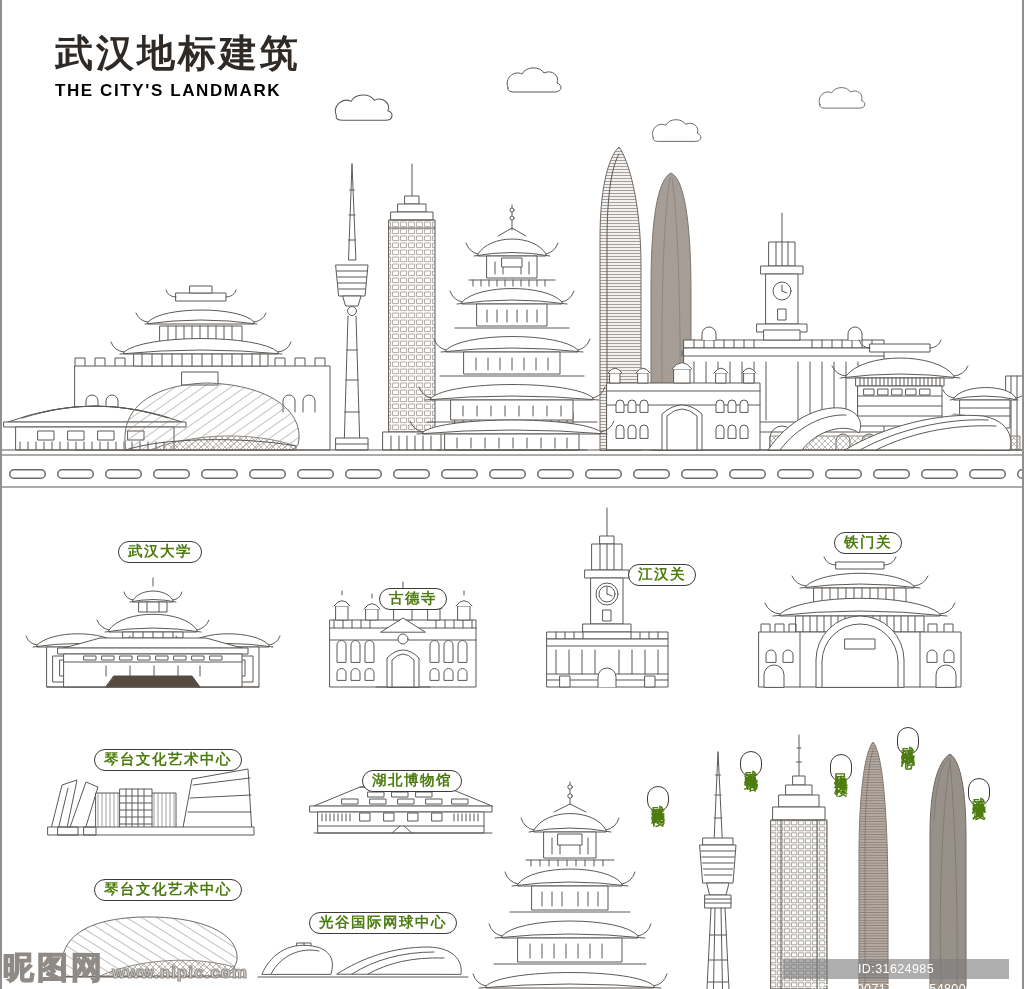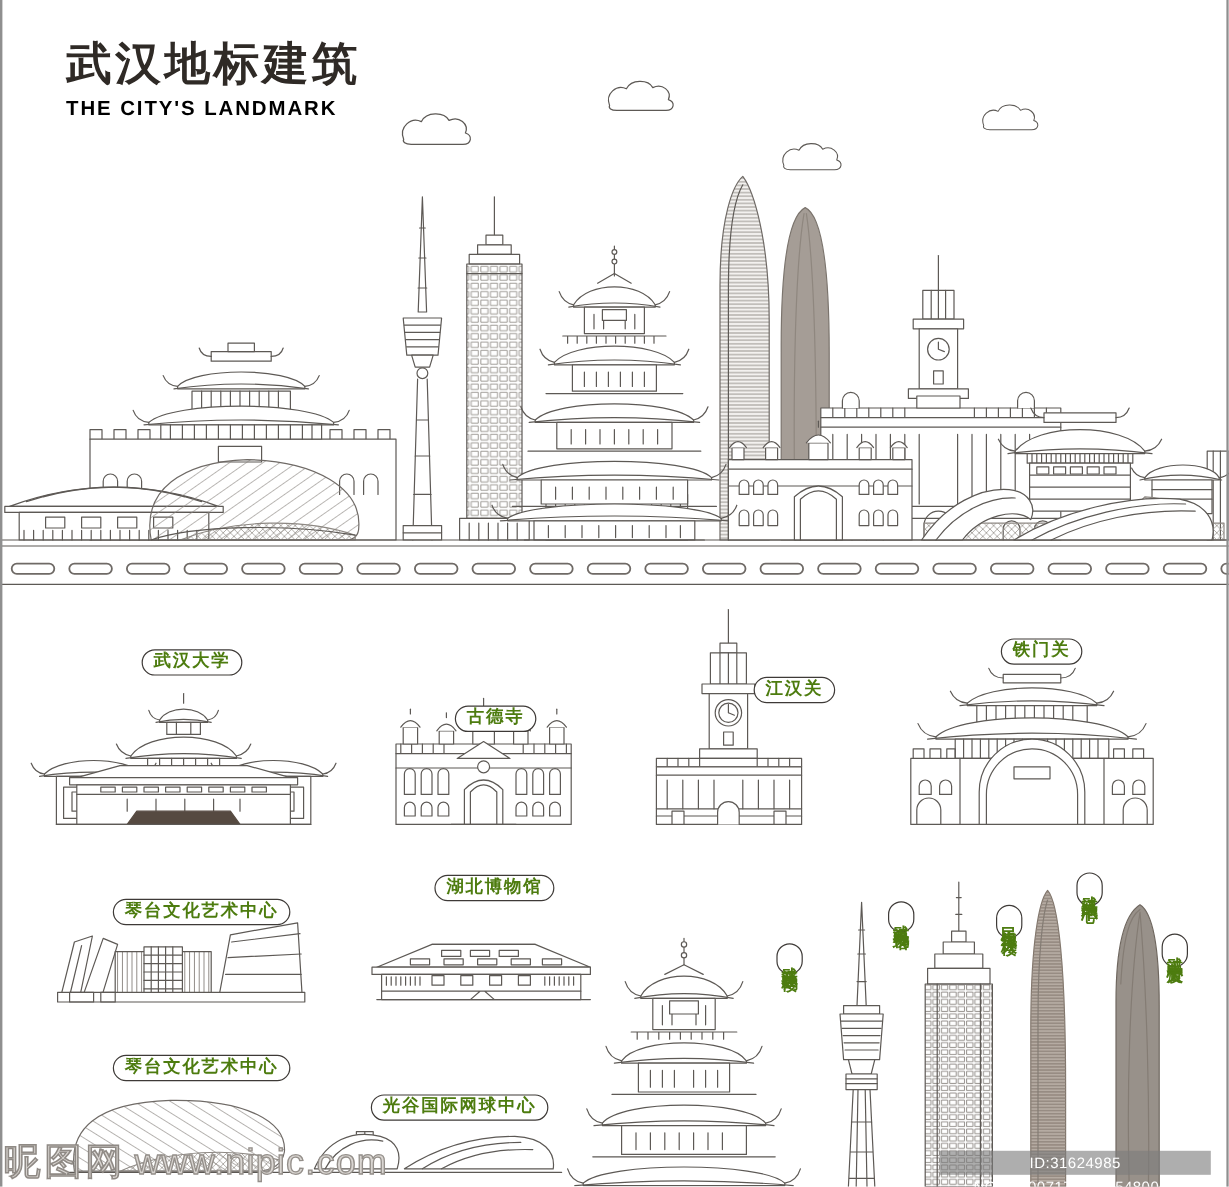--- a/index.html
+++ b/index.html
@@ -30,22 +30,22 @@
   .lineart .phf{fill:url(#pHfine);stroke:none}
   .lineart .pvc{fill:url(#pVcols)}
   .lineart .dash1{stroke:#6f6a66;stroke-width:10;stroke-dasharray:27 21;stroke-linecap:round}
   .lineart .dash2{stroke:#fff;stroke-width:7;stroke-dasharray:27 21;stroke-linecap:round}
   .pill,.vpill{position:absolute;background:#fff;border:1.5px solid #3e3a37;color:#4d7c0f;
         font-weight:700;white-space:nowrap;z-index:6;box-sizing:border-box}
   .pill{border-radius:14px;padding:1px 9px 2px;font-size:14.5px;letter-spacing:1.5px;line-height:17px}
   .vpill{border-radius:13px;padding:7px 2px;font-size:13.5px;letter-spacing:2px;line-height:1.15;
         writing-mode:vertical-rl;text-orientation:upright}
   .wm-left{position:absolute;left:3px;top:947px;z-index:8;display:flex;align-items:baseline;gap:7px;pointer-events:none}
-  .wm-site{font-size:31px;font-weight:400;letter-spacing:3px;color:#d9d5d1;-webkit-text-stroke:1.3px #8f8a85}
-  .wm-url{font-size:30px;font-weight:400;letter-spacing:1px;color:#d9d5d1;-webkit-text-stroke:1.1px #948f8a}
+  .wm-site{font-size:31px;font-weight:700;letter-spacing:3px;color:#d9d5d1;-webkit-text-stroke:1.3px #8f8a85}
+  .wm-url{font-size:17px;font-weight:700;letter-spacing:1px;color:#d9d5d1;-webkit-text-stroke:1.1px #948f8a}
   .wm-right{position:absolute;left:783px;top:959px;width:226px;height:20px;z-index:8;
         background:rgba(125,125,125,.62);color:#fff;font-size:12.5px;line-height:20px;
         text-align:center;letter-spacing:.4px}
 </style>
 </head>
 <body>
 
 <div class="frame"></div>
 
 <div class="header">
@@ -504,21 +504,21 @@
     <path class="gray3" d="M930 499 V345 C930 300 937 272 950 264 C961 271 966 302 966 348 V499 Z"></path>
     <path class="st3" d="M941 499 C939 420 941 330 950 270 M957 499 C958 430 956 340 950 270 M934 330 C936 292 941 274 950 268"></path>
   </g>
 </svg>
 
 <div class="pill" style="left:118px;top:541px">武汉大学</div>
 <div class="pill" style="left:379px;top:588px">古德寺</div>
 <div class="pill" style="left:628px;top:564px">江汉关</div>
 <div class="pill" style="left:834px;top:532px">铁门关</div>
 <div class="pill" style="left:94px;top:749px">琴台文化艺术中心</div>
-<div class="pill" style="left:362px;top:729px">湖北博物馆</div>
+<div class="pill" style="left:362px;top:770px">湖北博物馆</div>
 <div class="pill" style="left:94px;top:879px">琴台文化艺术中心</div>
 <div class="pill" style="left:309px;top:912px">光谷国际网球中心</div>
 <div class="vpill" style="left:647px;top:786px">武汉黄鹤楼</div>
 <div class="vpill" style="left:740px;top:751px">武汉电视塔</div>
 <div class="vpill" style="left:830px;top:754px">民生银行大楼</div>
 <div class="vpill" style="left:897px;top:727px">武汉绿地中心</div>
 <div class="vpill" style="left:968px;top:778px">武汉中心大厦</div>
 
 <div class="wm-left">
   <span class="wm-site">昵图网</span>

